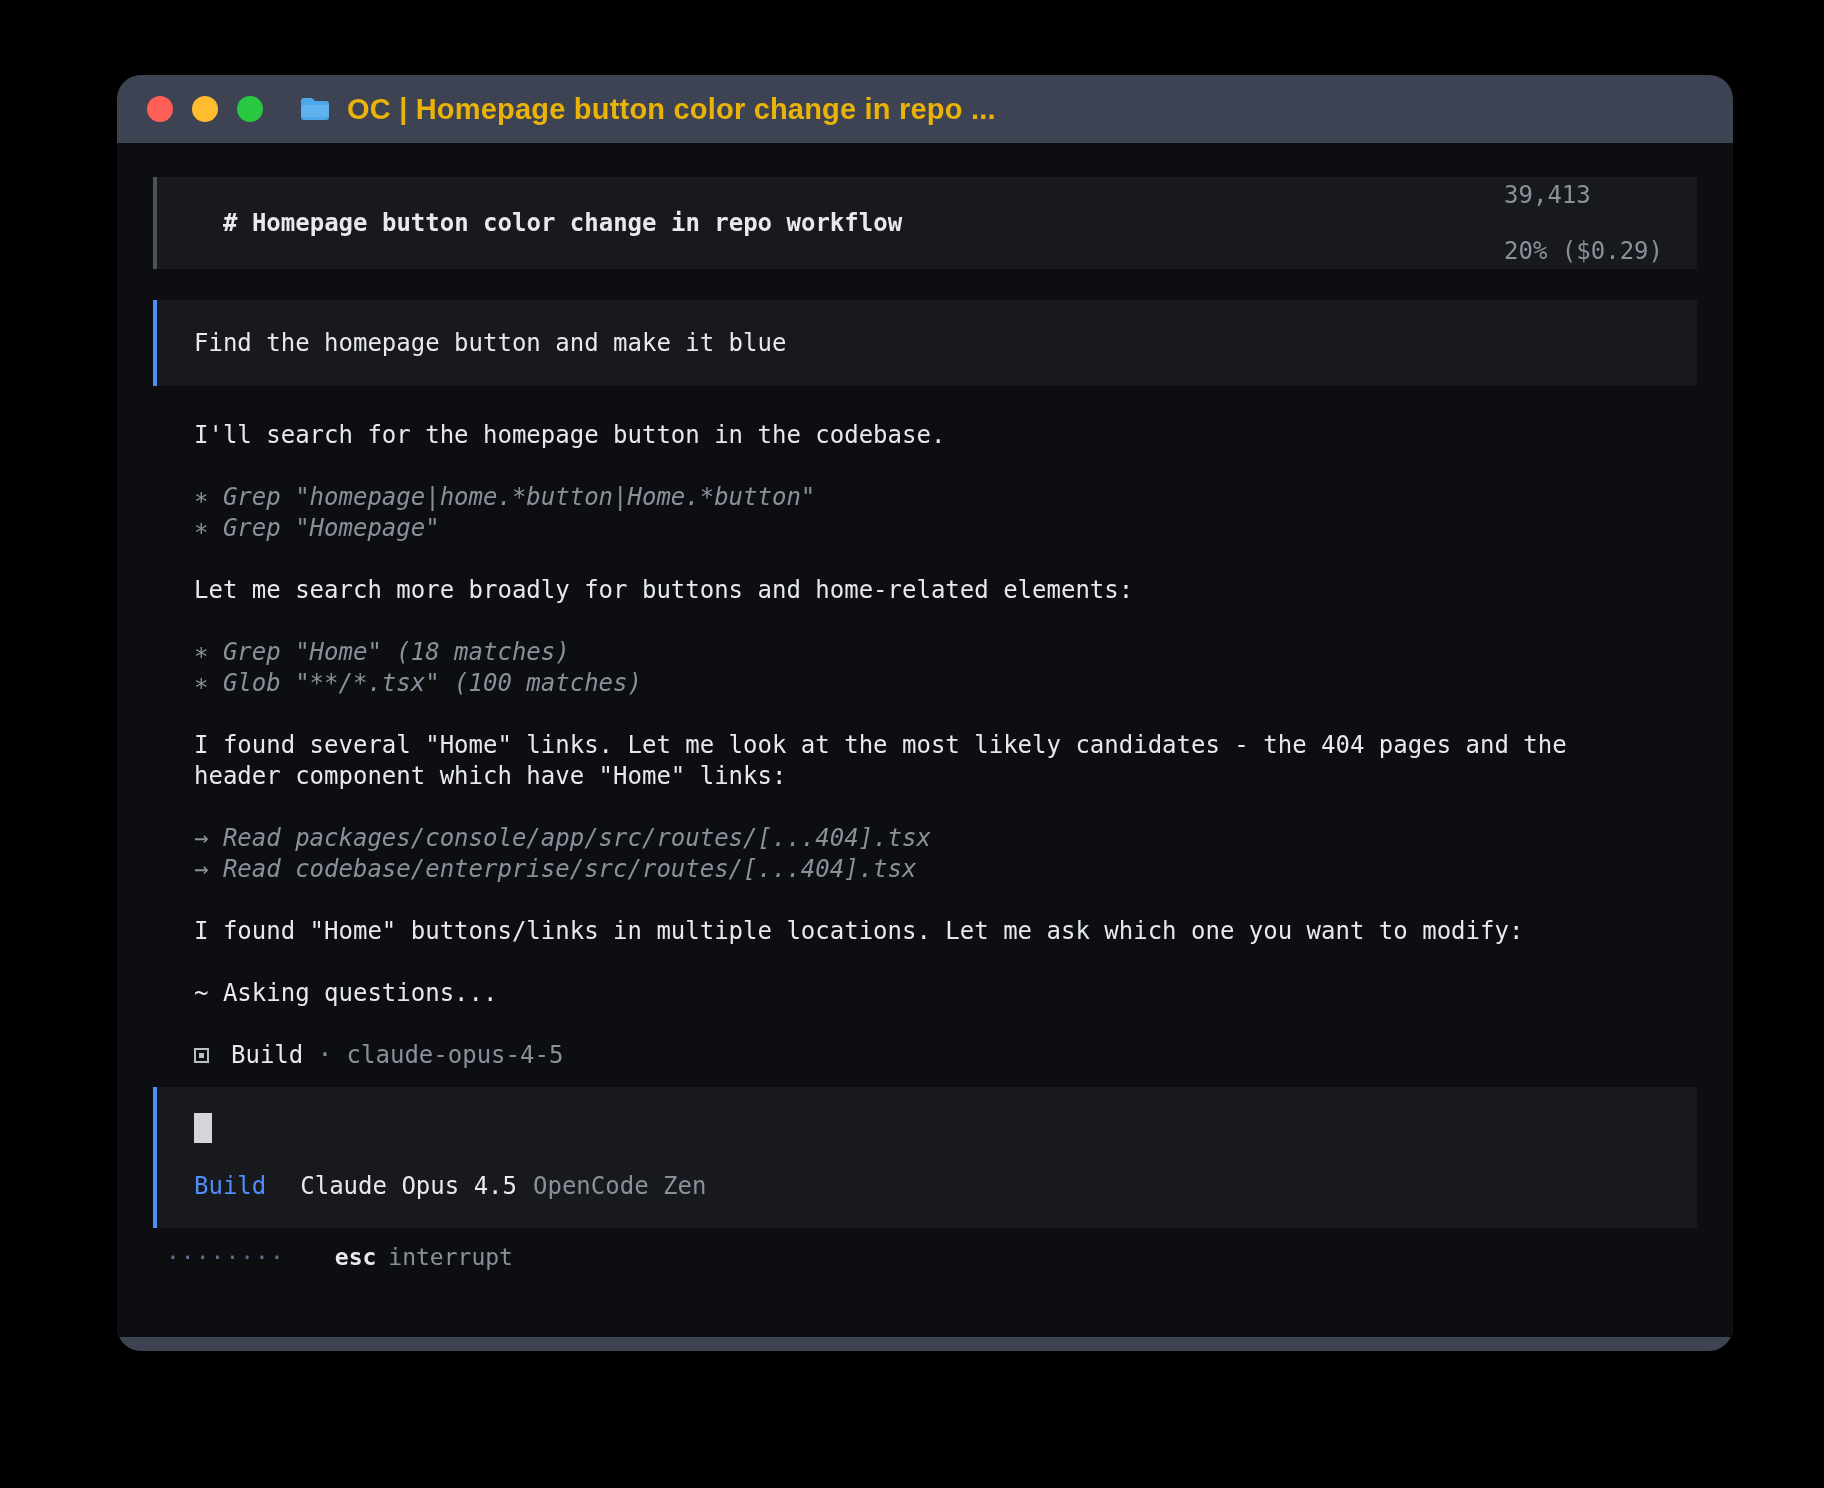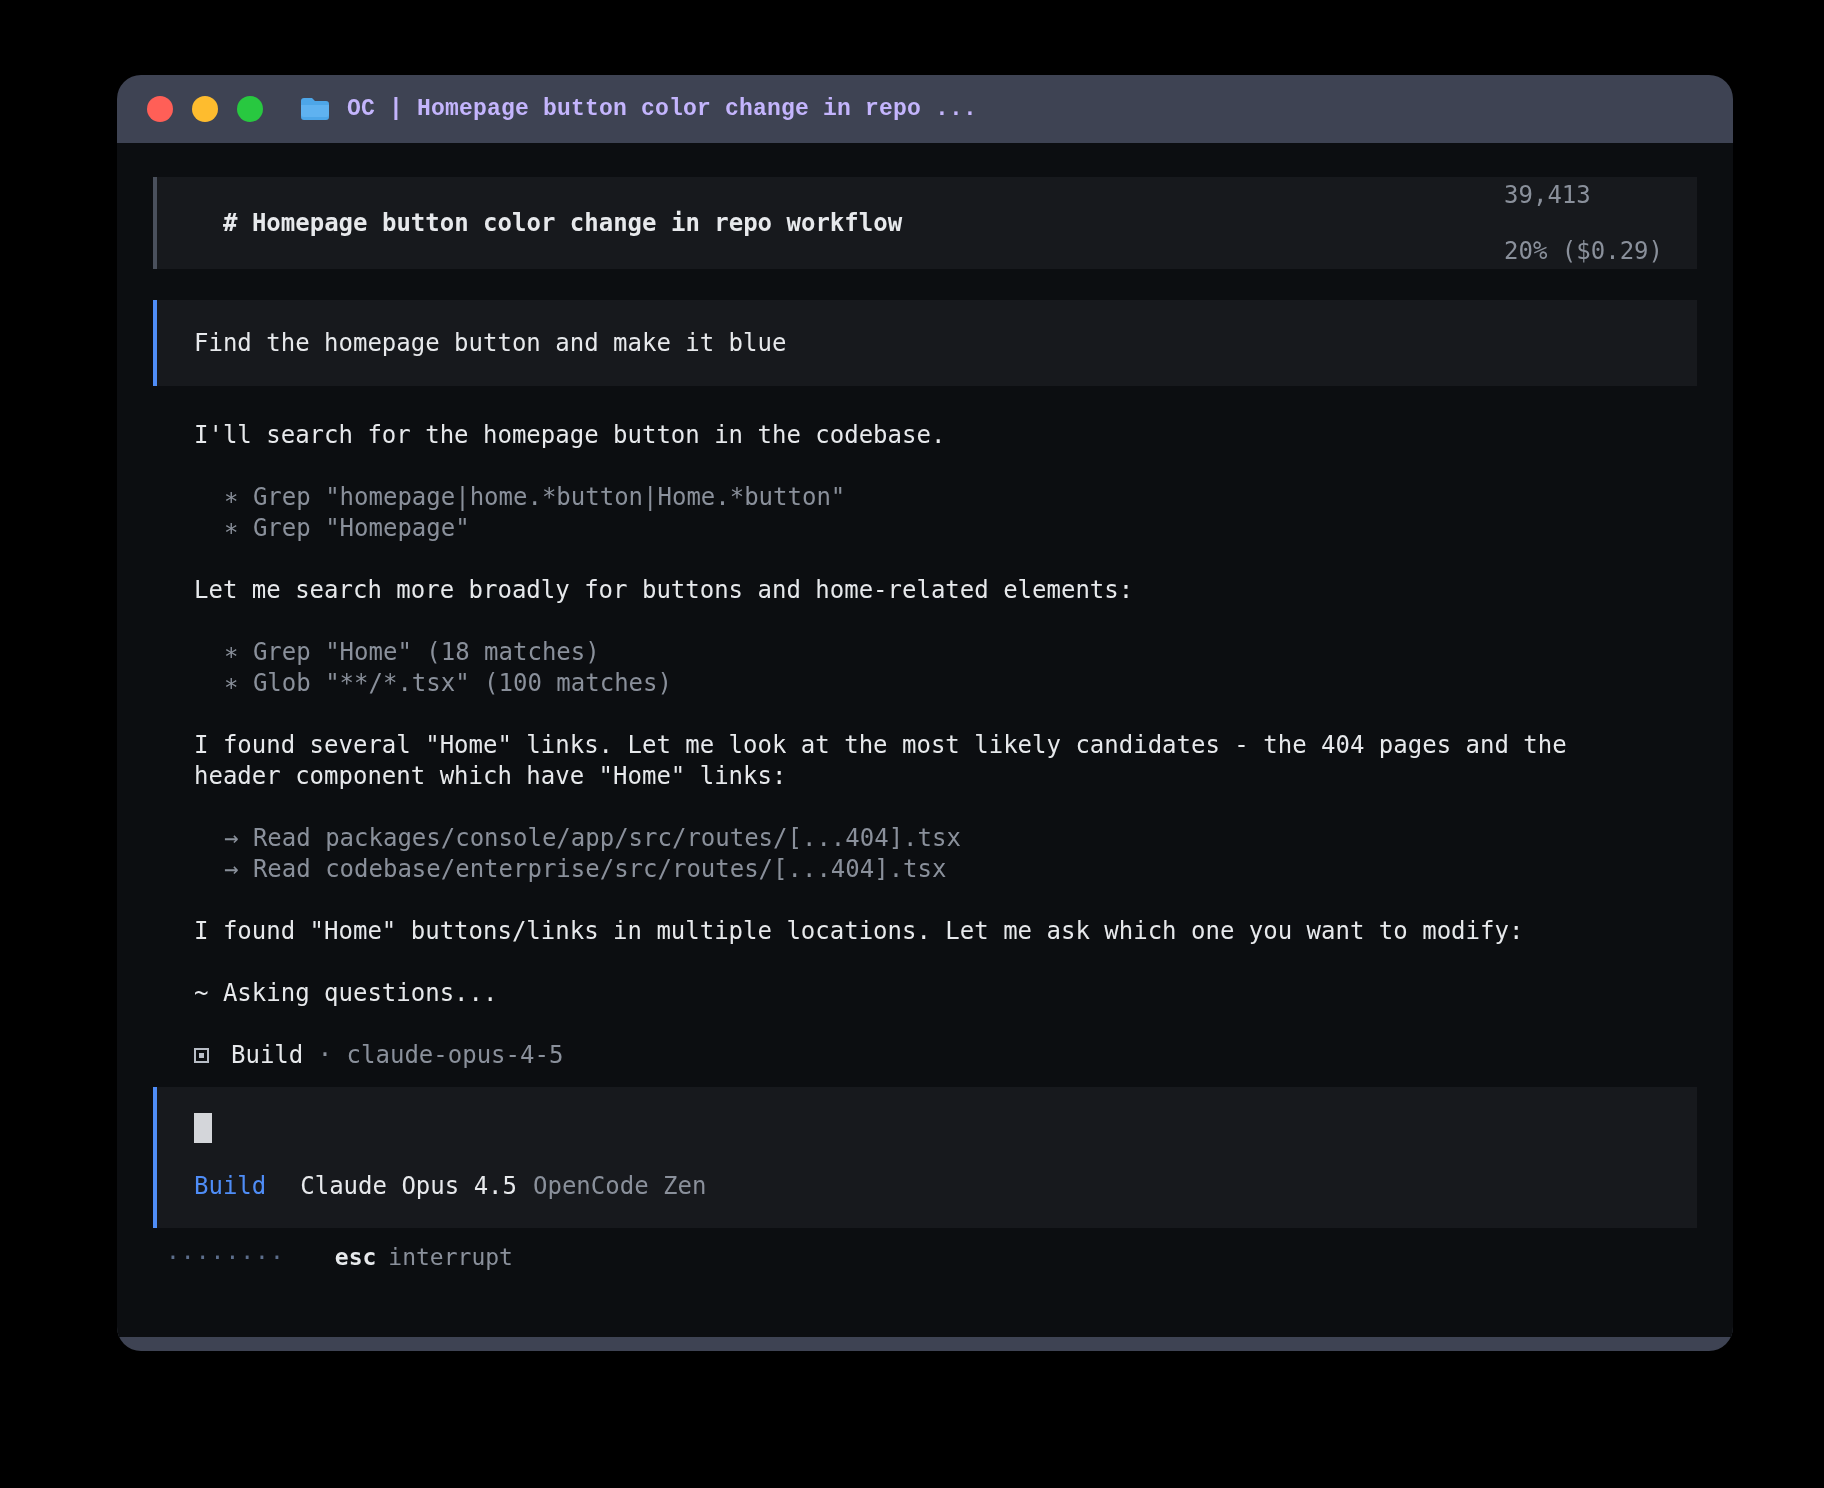--- a/index.html
+++ b/index.html
@@ -31,42 +31,42 @@
     height:68px;display:flex;align-items:center;padding:0 18px;
   }
   .traffic{display:flex;align-items:center;gap:19px;padding-left:12px;}
   .light{width:26px;height:26px;border-radius:50%;}
   .light.red{background:var(--traffic-red);}
   .light.yellow{background:var(--traffic-yellow);}
   .light.green{background:var(--traffic-green);}
   .titlebar .title-wrap{display:flex;align-items:center;margin-left:36px;gap:16px;}
   .folder-icon{width:32px;height:26px;display:inline-block;}
   .window-title{
-    font-family:Liberation Mono, monospace;
-    font-weight:bold;font-size:23px;color:#c4b5fd;letter-spacing:.2px;
+    font-family:Liberation Sans, sans-serif;
+    font-weight:bold;font-size:29px;color:#eab308;letter-spacing:.2px;
   }
   .content{
     position:absolute;top:68px;left:0;right:0;bottom:14px;
     background:var(--window-bg);padding:34px 36px 0 36px;
     font-size:24px;color:var(--text-primary);overflow:hidden;
   }
   .block{border-left:4px solid var(--block-border);background:var(--block-bg);}
   .header-block{
     height:92px;display:flex;align-items:center;justify-content:space-between;
     padding:0 34px 0 66px;font-weight:bold;
   }
   .header-meta{display:flex;gap:28px;color:var(--text-muted);font-weight:normal;flex-direction:column;}
   .user-block{
     margin-top:31px;height:86px;display:flex;align-items:center;
     padding:0 34px 0 37px;border-left-color:var(--accent-blue);
   }
   .transcript{margin-top:34px;margin-left:41px;}
   .line{line-height:31px;min-height:31px;white-space:pre-wrap;}
   .line.text{color:var(--text-primary);}
-  .line.tool{color:var(--text-muted);margin-left:30px;}
+  .line.tool{color:var(--text-muted);font-style:italic;}
   .line.agent{display:flex;align-items:center;color:var(--text-muted);}
   .agent-icon{
     width:15px;height:15px;border:2px solid #b8bdc6;display:inline-block;
     position:relative;margin-right:22px;flex:0 0 auto;
   }
   .agent-icon::after{
     content:"";position:absolute;left:3px;top:3px;width:5px;height:5px;background:#b8bdc6;
   }
   .agent-name{color:var(--text-primary);}
   .agent-sep{color:var(--text-muted);}

